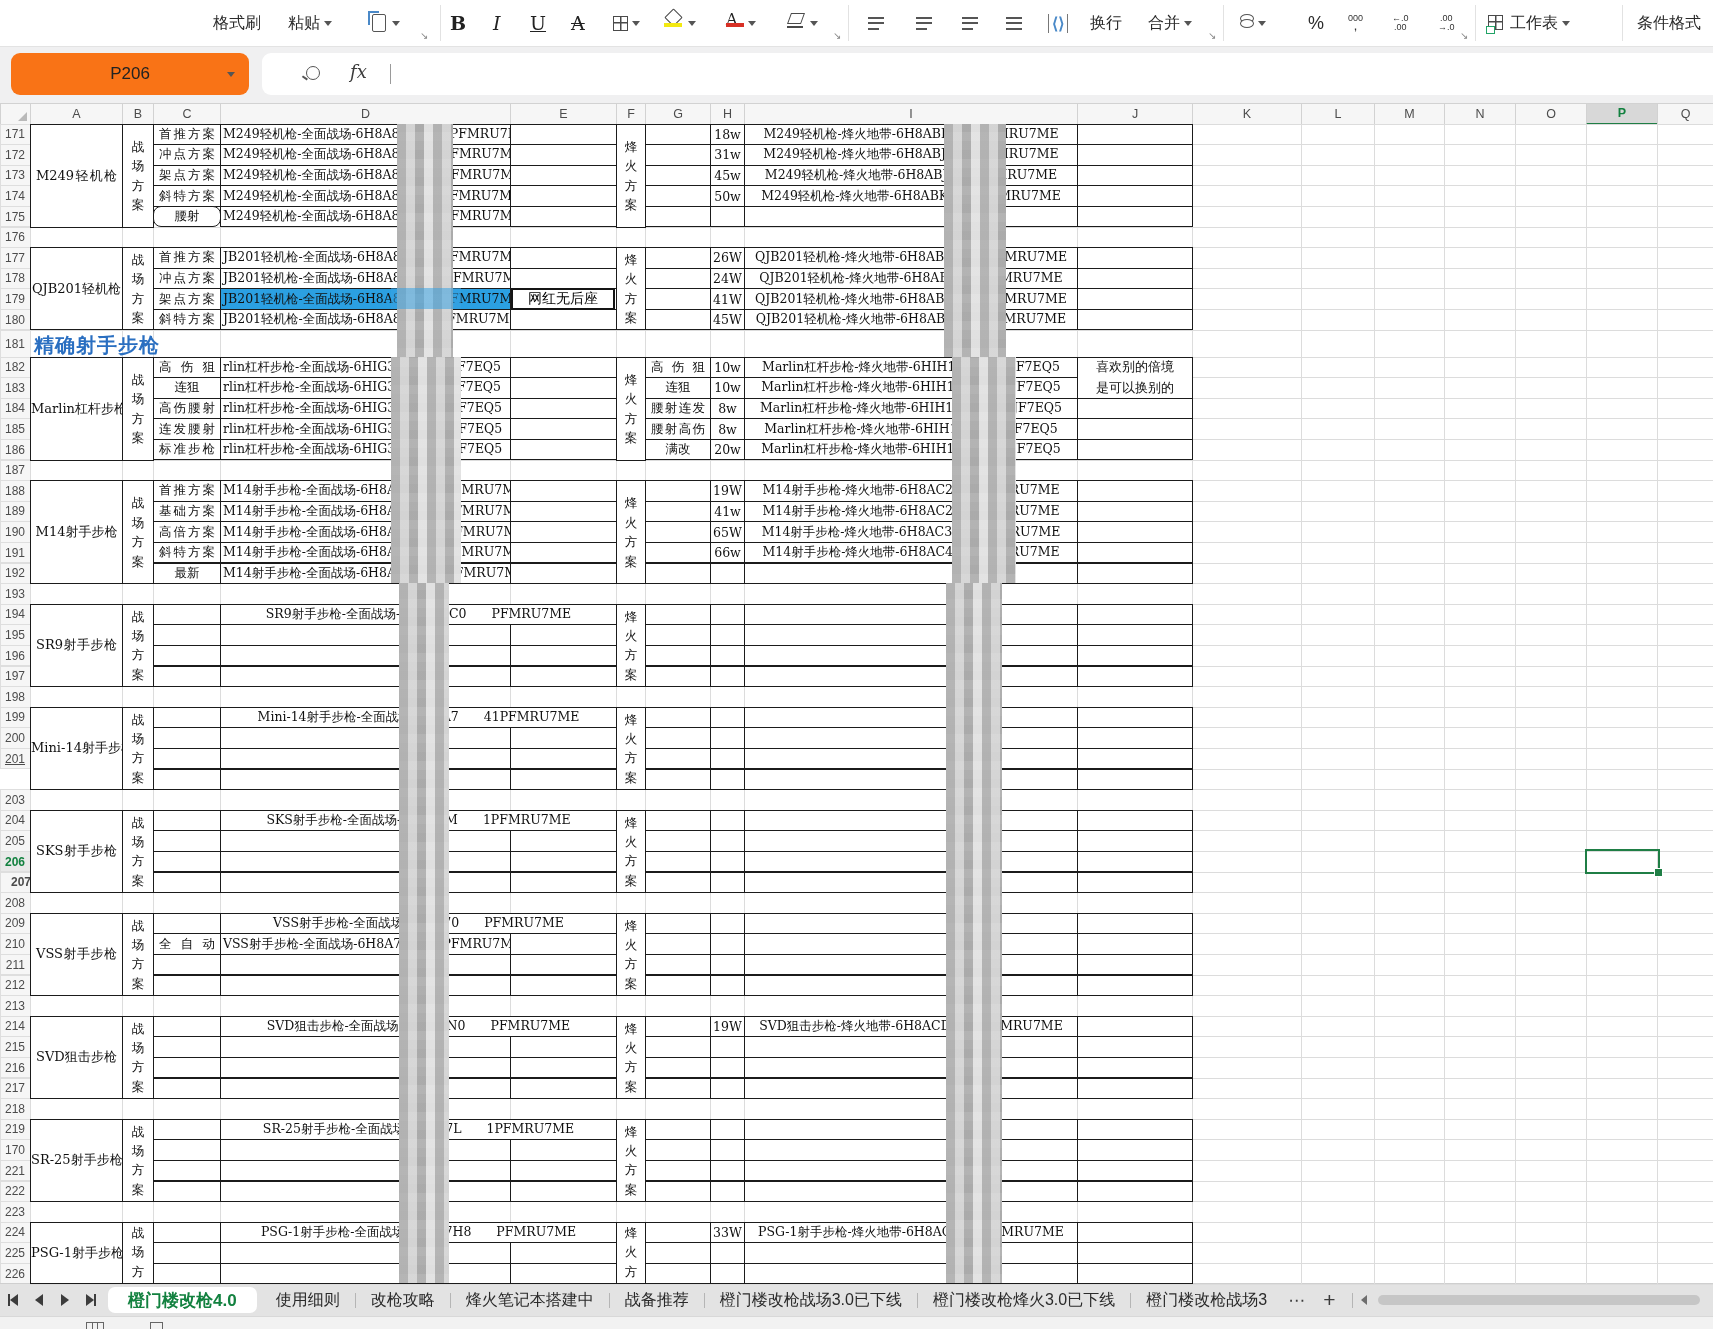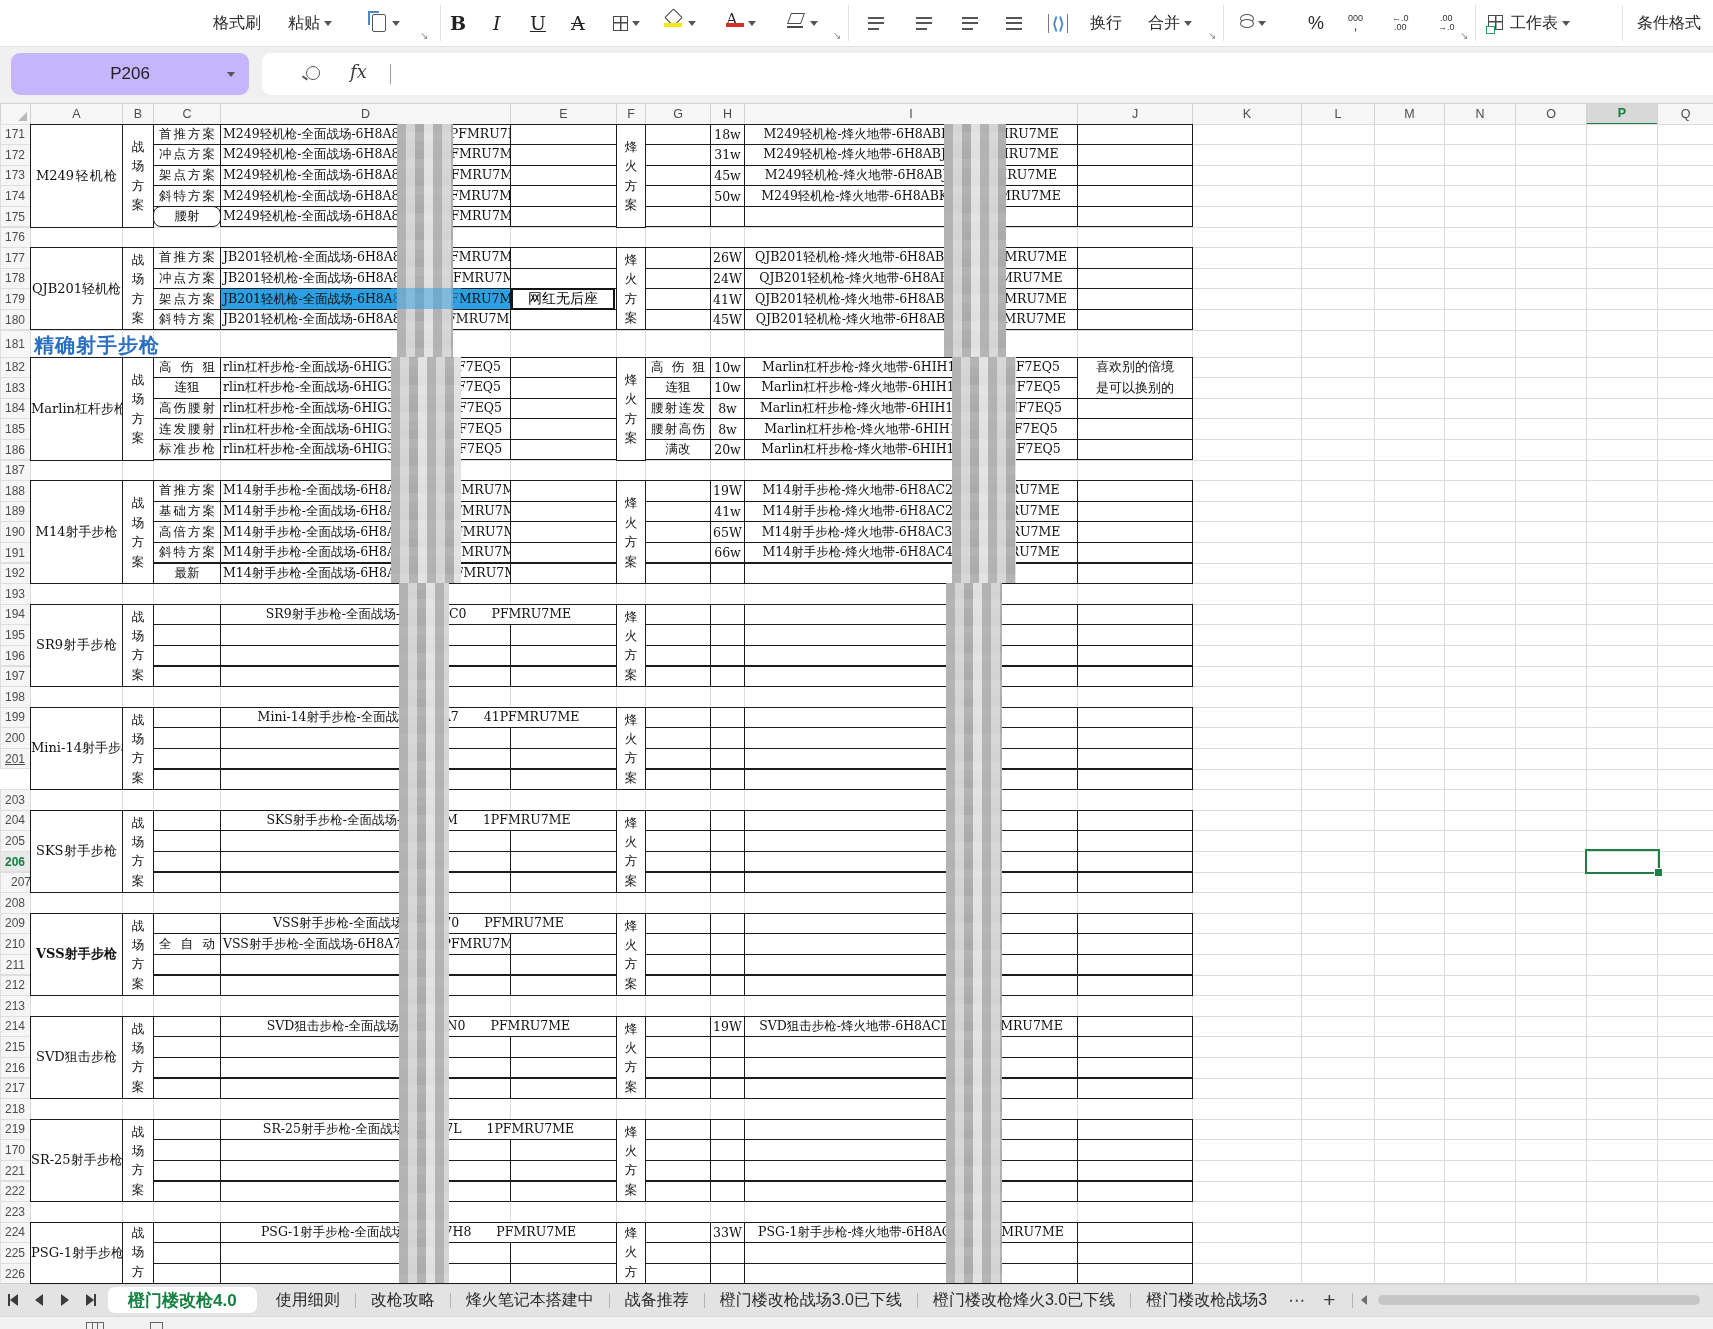--- a/index.html
+++ b/index.html
@@ -17,21 +17,21 @@
      linear-gradient(#555,#555) 0 0/16px 2px no-repeat,
      linear-gradient(#555,#555) 0 5.5px/16px 2px no-repeat,
      linear-gradient(#555,#555) 0 11px/11px 2px no-repeat;}
   .grid-icon{width:15px;height:15px;border:1.5px solid #4a4a4a;box-sizing:border-box;background:
      linear-gradient(#4a4a4a,#4a4a4a) center/100% 1.5px no-repeat,
      linear-gradient(#4a4a4a,#4a4a4a) center/1.5px 100% no-repeat;}
   .color-bar{position:absolute;left:0;bottom:9px;width:18px;height:4px;}
   .mini2{font-size:9px;line-height:9px;color:#333;text-align:center;}
   
   #fbar{position:absolute;left:0;top:47px;width:1713px;height:56px;background:#f0f0f1;}
-  #namebox{position:absolute;left:11px;top:6px;width:238px;height:42px;background:#c4b5fd;border-radius:9px;
+  #namebox{position:absolute;left:11px;top:6px;width:238px;height:42px;background:#f97316;border-radius:9px;
      display:flex;align-items:center;justify-content:center;font-size:17px;color:#222;}
   #namebox .caret{position:absolute;right:14px;}
   #formulabox{position:absolute;left:262px;top:6px;width:1460px;height:42px;background:#fff;border-radius:9px 0 0 9px;}
   .magnifier{position:absolute;left:44px;top:13px;width:12px;height:12px;border:1.6px solid #555;border-radius:50%;}
   .magnifier:after{content:"";position:absolute;left:-5px;top:10px;width:6px;height:1.6px;background:#555;transform:rotate(35deg);}
   .fx{position:absolute;left:88px;top:8px;font-family:"DejaVu Serif",serif;font-style:italic;font-size:18px;color:#3b3b3b;}
   .fcursor{position:absolute;left:128px;top:11px;width:1px;height:20px;background:#9a9a9a;}
   
   #grid{position:absolute;left:0;top:103px;width:1713px;height:1181px;background:#fff;}
   .colhead,.rowhead{position:absolute;background:#f6f6f6;box-sizing:border-box;border:1px solid #d2d2d2;
@@ -253,21 +253,21 @@
     <div class="rowhead" style="left: 0px; top: 562.5px; width: 31px; height: 21.6px; position: absolute;">197</div>
     <div class="rowhead" style="left: 0px; top: 583.1px; width: 31px; height: 21.6px; position: absolute;">198</div>
     <div class="rowhead" style="left: 0px; top: 603.7px; width: 31px; height: 21.6px; position: absolute;">199</div>
     <div class="rowhead" style="left: 0px; top: 624.3px; width: 31px; height: 21.6px; position: absolute;">200</div>
     <div class="rowhead" style="left: 0px; top: 644.9px; width: 31px; height: 21.6px; position: absolute; text-decoration: underline;">201</div>
     <div class="rowhead" style="left: 14px; top: 665.5px; width: 17px; height: 21.6px; position: absolute; margin-top: 28px;">202</div>
     <div class="rowhead" style="left: 0px; top: 686.1px; width: 31px; height: 21.6px; position: absolute;">203</div>
     <div class="rowhead" style="left: 0px; top: 706.7px; width: 31px; height: 21.6px; position: absolute;">204</div>
     <div class="rowhead" style="left: 0px; top: 727.3px; width: 31px; height: 21.6px; position: absolute;">205</div>
     <div class="rowhead" style="left: 0px; top: 747.9px; width: 31px; height: 21.6px; position: absolute; color: rgb(18, 129, 63); font-weight: bold; background: rgb(233, 233, 233);">206</div>
-    <div class="rowhead" style="left: 0px; top: 768.5px; width: 37px; height: 21.6px; position: absolute;">207</div>
+    <div class="rowhead" style="left: 0px; top: 768.5px; width: 37px; height: 21.6px; position: absolute; font-weight: bold;">207</div>
     <div class="rowhead" style="left: 0px; top: 789.1px; width: 31px; height: 21.6px; position: absolute;">208</div>
     <div class="rowhead" style="left: 0px; top: 809.7px; width: 31px; height: 21.6px; position: absolute;">209</div>
     <div class="rowhead" style="left: 0px; top: 830.3px; width: 31px; height: 21.6px; position: absolute;">210</div>
     <div class="rowhead" style="left: 0px; top: 850.9px; width: 31px; height: 21.6px; position: absolute;">211</div>
     <div class="rowhead" style="left: 0px; top: 871.5px; width: 31px; height: 21.6px; position: absolute;">212</div>
     <div class="rowhead" style="left: 0px; top: 892.1px; width: 31px; height: 21.6px; position: absolute;">213</div>
     <div class="rowhead" style="left: 0px; top: 912.7px; width: 31px; height: 21.6px; position: absolute;">214</div>
     <div class="rowhead" style="left: 0px; top: 933.3px; width: 31px; height: 21.6px; position: absolute;">215</div>
     <div class="rowhead" style="left: 0px; top: 953.9px; width: 31px; height: 21.6px; position: absolute;">216</div>
     <div class="rowhead" style="left: 0px; top: 974.5px; width: 31px; height: 21.6px; position: absolute;">217</div>
@@ -678,21 +678,21 @@
     <div class="cell c-center" style="left: 710px; top: 747.9px; width: 35px; height: 21.6px; position: absolute;"></div>
     <div class="cell c-center" style="left: 744px; top: 747.9px; width: 334px; height: 21.6px; position: absolute;"></div>
     <div class="cell c-center" style="left: 1077px; top: 747.9px; width: 116px; height: 21.6px; position: absolute;"></div>
     <div class="cell c-center" style="left: 153px; top: 768.5px; width: 68px; height: 21.6px; position: absolute;"></div>
     <div class="cell c-left" style="left: 220px; top: 768.5px; width: 291px; height: 21.6px; position: absolute;"></div>
     <div class="cell c-center" style="left: 510px; top: 768.5px; width: 107px; height: 21.6px; position: absolute;"></div>
     <div class="cell c-center" style="left: 645px; top: 768.5px; width: 66px; height: 21.6px; position: absolute;"></div>
     <div class="cell c-center" style="left: 710px; top: 768.5px; width: 35px; height: 21.6px; position: absolute;"></div>
     <div class="cell c-center" style="left: 744px; top: 768.5px; width: 334px; height: 21.6px; position: absolute;"></div>
     <div class="cell c-center" style="left: 1077px; top: 768.5px; width: 116px; height: 21.6px; position: absolute;"></div>
-    <div class="cell c-center" style="left: 30px; top: 809.7px; width: 93px; height: 83.4px; position: absolute; font-weight: bold;">
+    <div class="cell c-center" style="left: 30px; top: 809.7px; width: 93px; height: 83.4px; position: absolute;">
       <span class="just" style="width: 100%; font-size: 13px;">VSS射手步枪</span>
     </div>
     <div class="cell c-center vlabel" style="left: 122px; top: 809.7px; width: 32px; height: 83.4px; position: absolute;">战
 场
 方
 案</div>
     <div class="cell c-center vlabel" style="left: 616px; top: 809.7px; width: 30px; height: 83.4px; position: absolute;">烽
 火
 方
 案</div>

